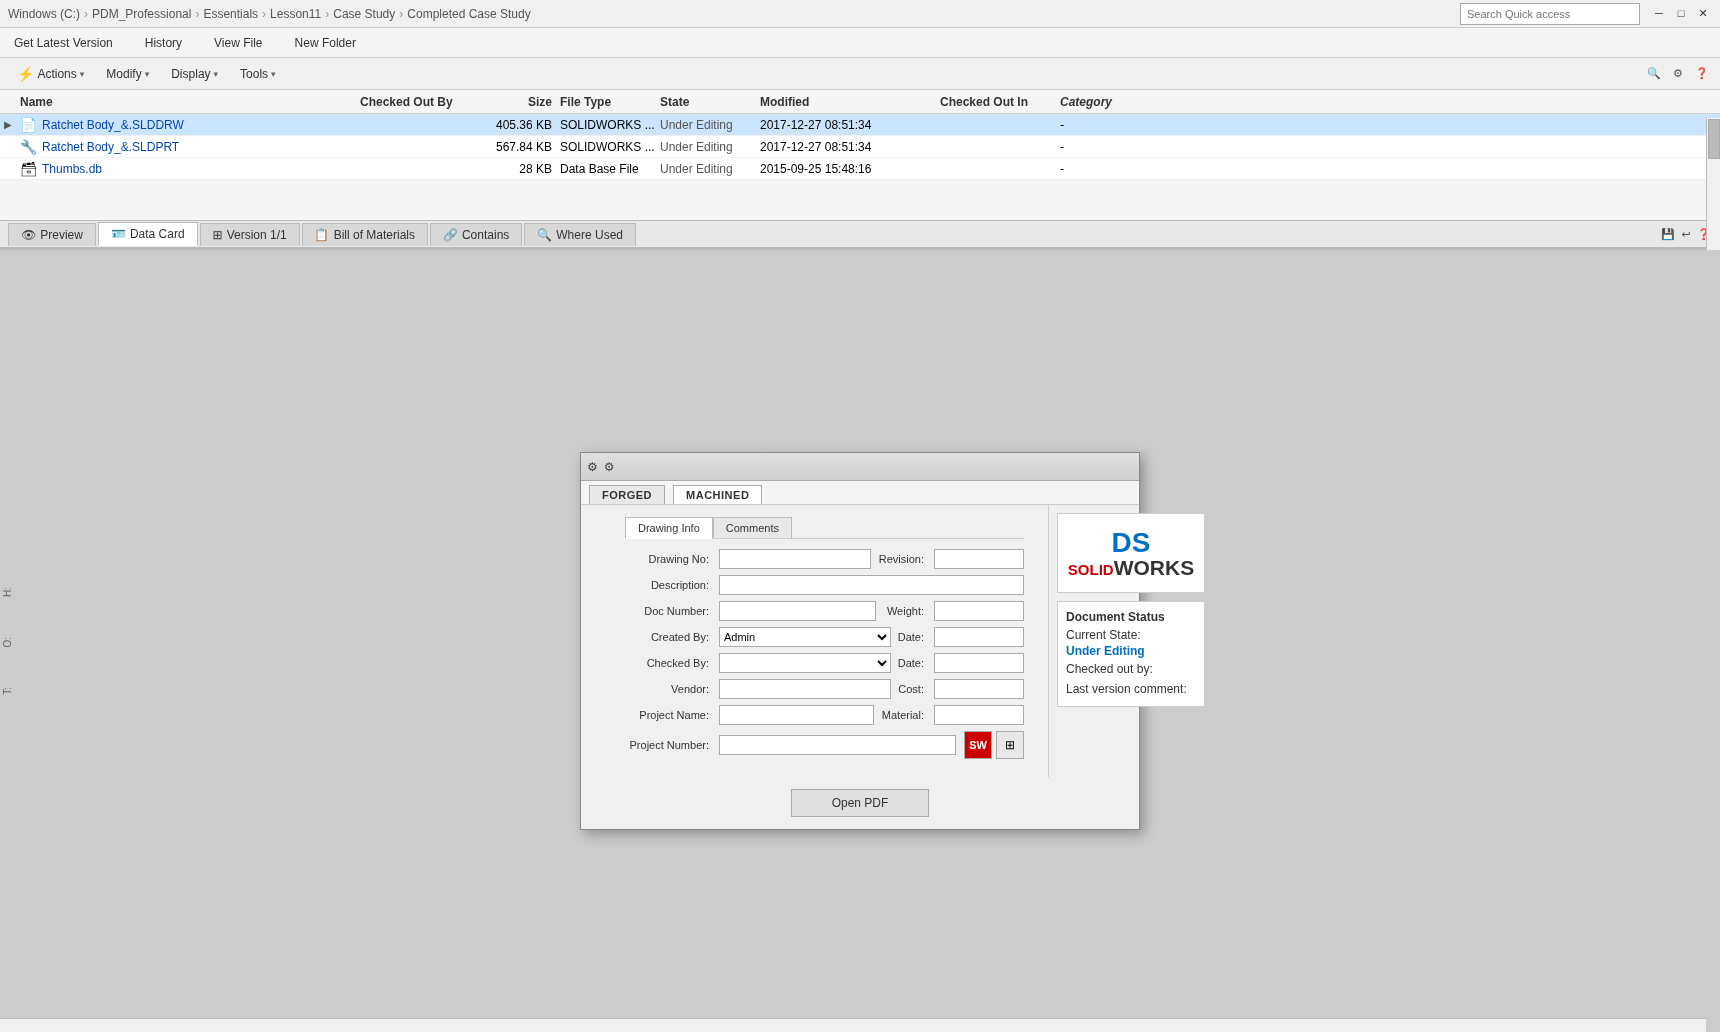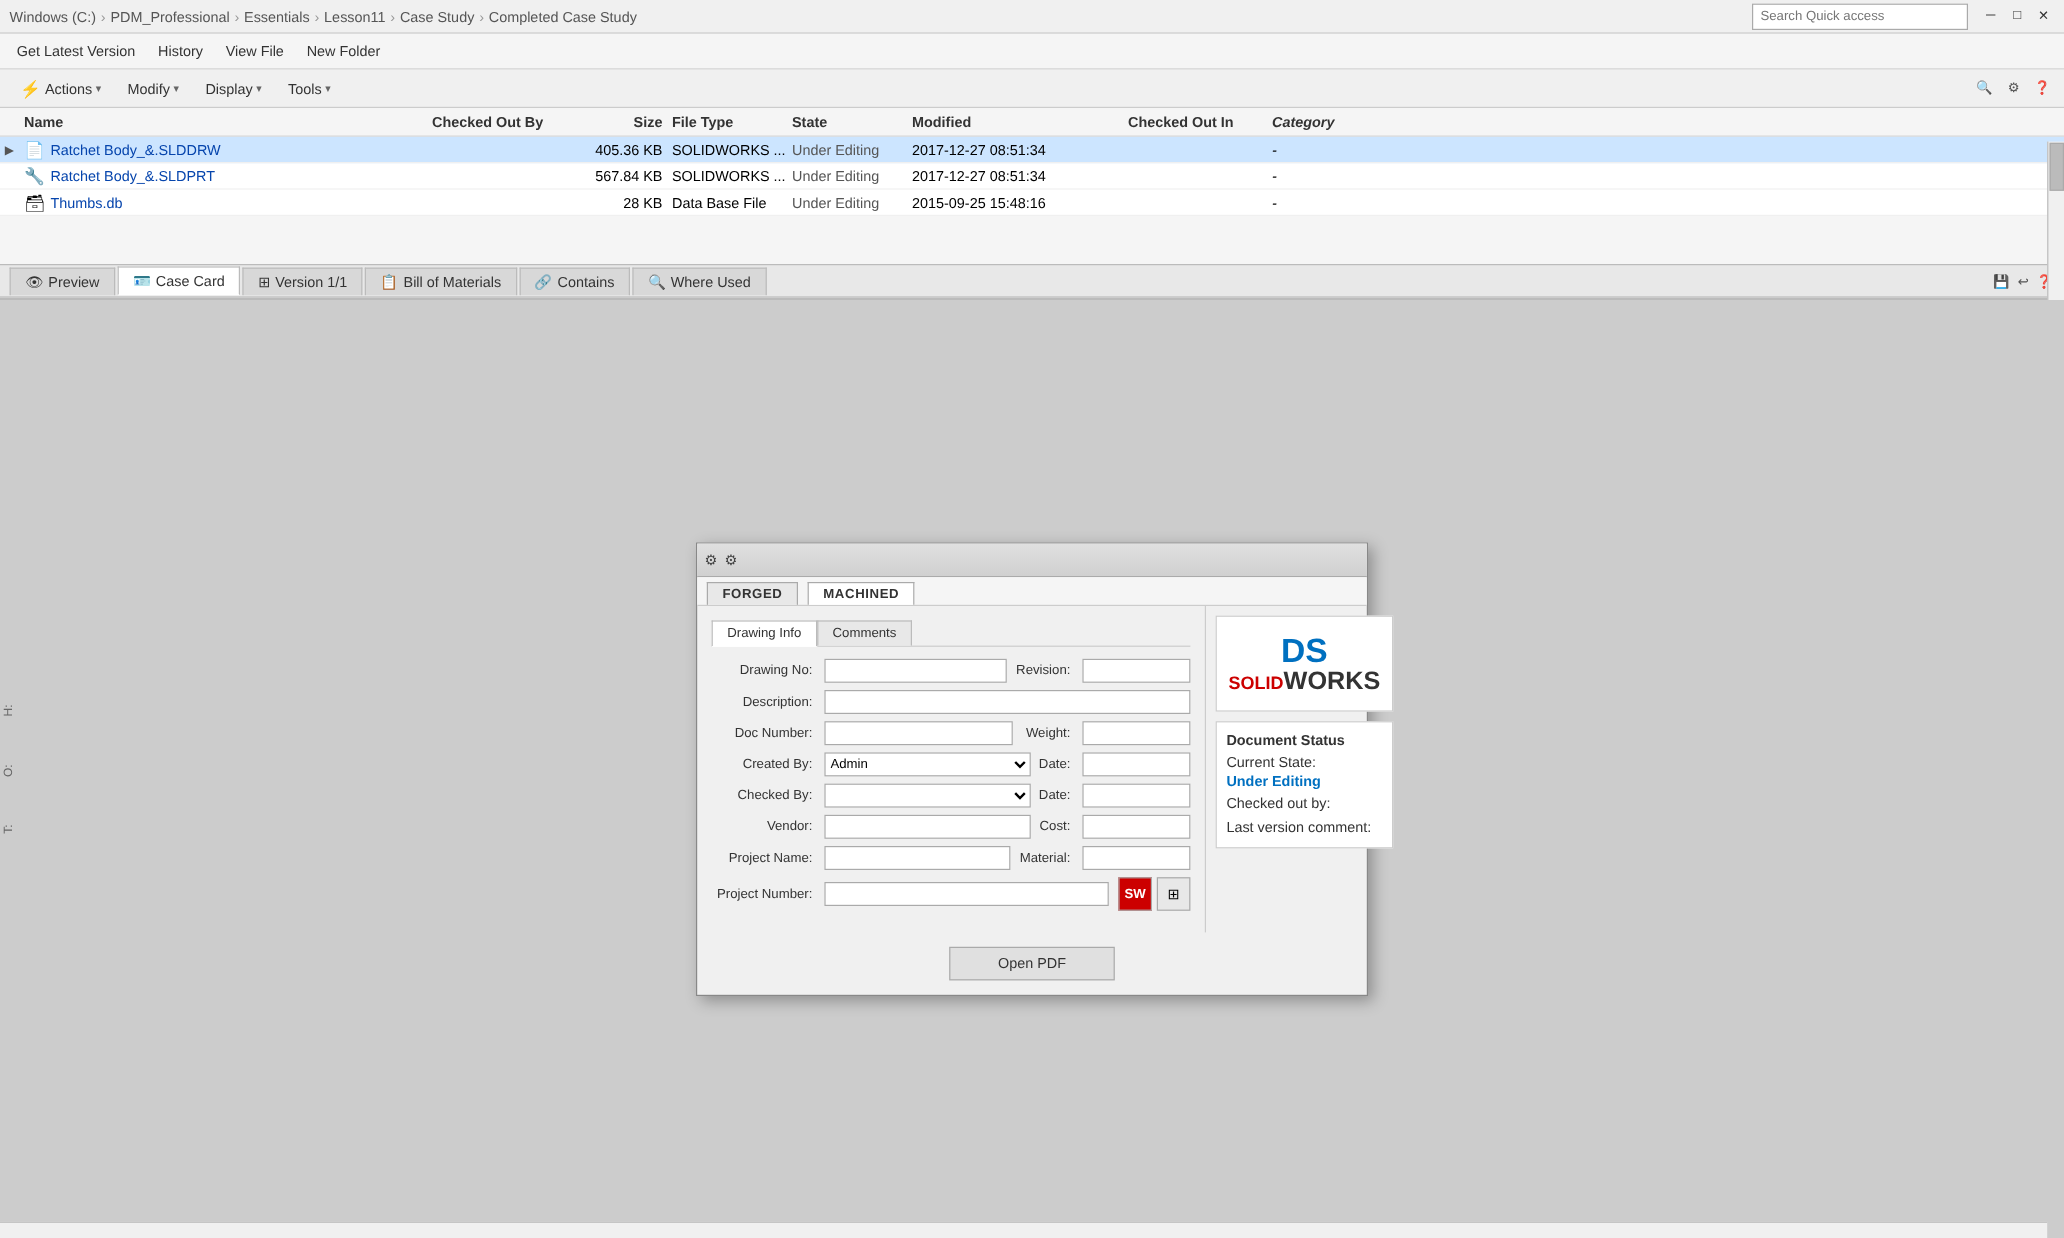--- a/index.html
+++ b/index.html
@@ -48,21 +48,21 @@
     }
 
     
     #nav-bar {
       background: #f5f5f5;
       height: 30px;
       display: flex;
       align-items: center;
       padding: 0 8px;
       border-bottom: 1px solid #ccc;
-      gap: 7px;
+      gap: 20px;
     }
     #nav-bar a {
       text-decoration: none;
       color: #333;
       font-size: 12px;
       cursor: pointer;
       padding: 4px 6px;
     }
 
     
@@ -203,21 +203,22 @@
       font-weight: bold;
       color: #333;
       text-transform: uppercase;
       letter-spacing: 0.5px;
     }
     .dialog-nav-tab.active {
       background: #ffffff;
     }
     #dialog-content {
       display: flex;
-      gap: 0;
+      gap: 12px;
+      margin-left: 32px;
     }
     #dialog-left {
       flex: 1;
       padding: 12px;
     }
     #dialog-right {
       width: 160px;
       padding: 8px;
       border-left: 1px solid #ccc;
     }
@@ -520,21 +521,21 @@
     </div>
   </div>
 
   <div id="bottom-tabs" style="position:absolute;bottom:0;left:0;right:0;">
     <div class="bottom-tab">
       <span class="bottom-tab-icon">👁</span>
       <span>Preview</span>
     </div>
     <div class="bottom-tab active">
       <span class="bottom-tab-icon">🪪</span>
-      <span>Case Card</span>
+      <span>Data Card</span>
     </div>
     <div class="bottom-tab">
       <span class="bottom-tab-icon">⊞</span>
       <span>Version 1/1</span>
     </div>
     <div class="bottom-tab">
       <span class="bottom-tab-icon">📋</span>
       <span>Bill of Materials</span>
     </div>
     <div class="bottom-tab">

